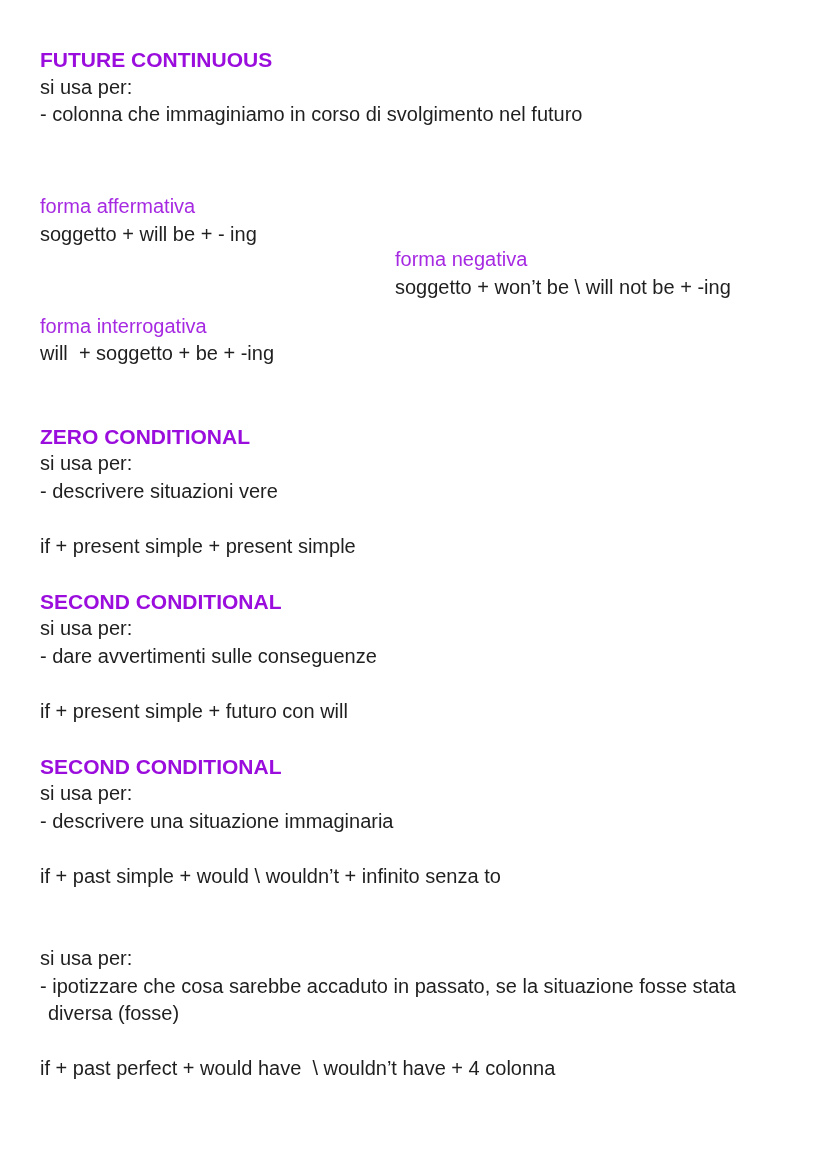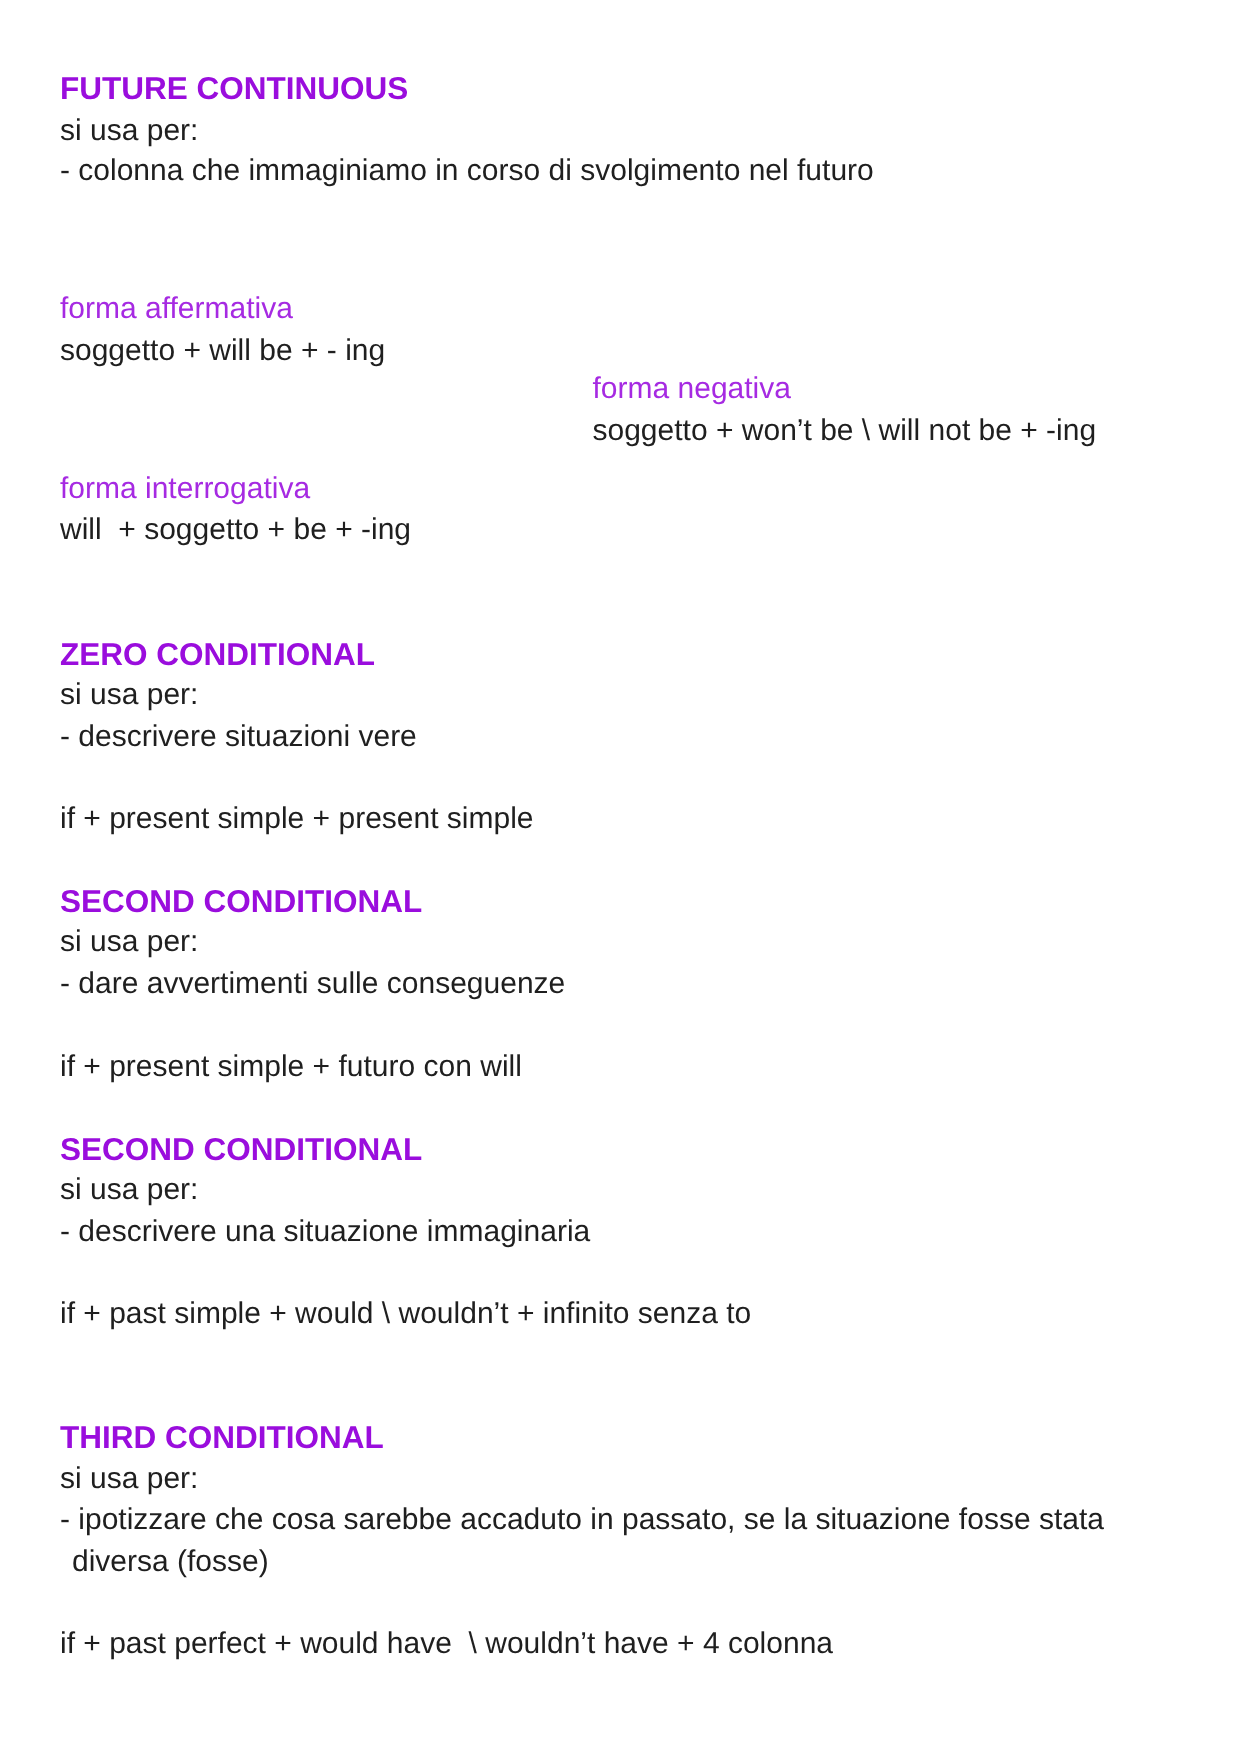--- a/index.html
+++ b/index.html
@@ -72,20 +72,19 @@
   <div class="t">if + present simple + futuro con will</div>
   <div class="sp1"></div>
 
   <div class="t h">SECOND CONDITIONAL</div>
   <div class="t">si usa per:</div>
   <div class="t">- descrivere una situazione immaginaria</div>
   <div class="sp1"></div>
   <div class="t">if + past simple + would \ wouldn’t + infinito senza to</div>
   <div class="sp2"></div>
 
-  <div class="t h">THIRD CONDITIONAL</div>
   <div class="t">si usa per:</div>
   <div class="t">- ipotizzare che cosa sarebbe accaduto in passato, se la situazione fosse stata</div>
   <div class="t wrap2">diversa (fosse)</div>
   <div class="sp1"></div>
   <div class="t">if + past perfect + would have  \ wouldn’t have + 4 colonna</div>
 
 </div>
 
 </body></html>

